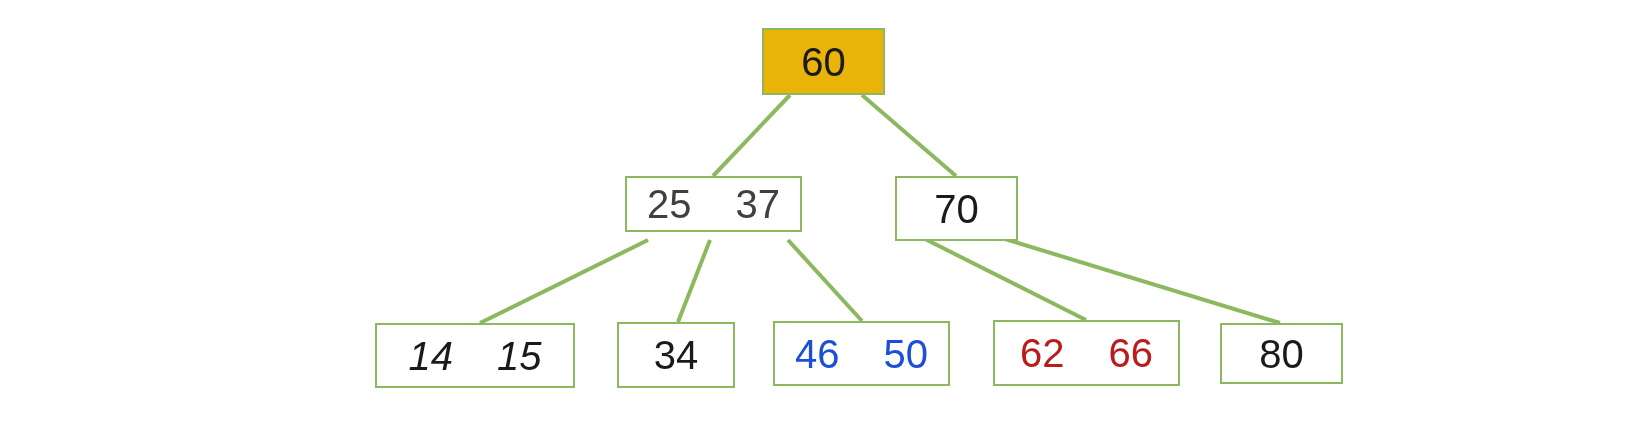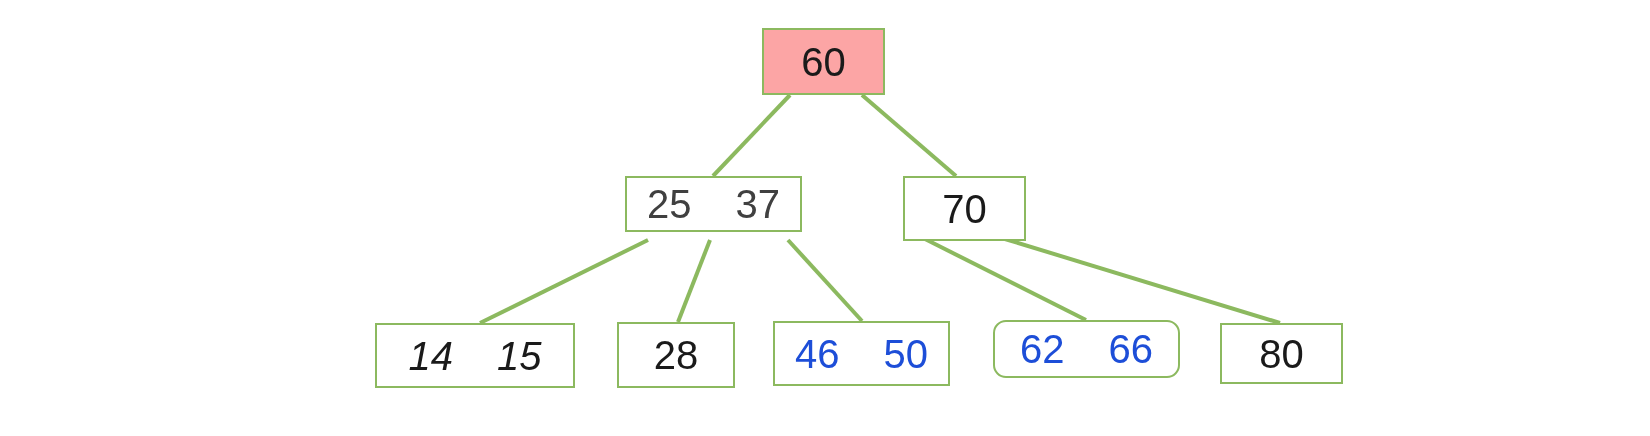--- a/index.html
+++ b/index.html
@@ -55,42 +55,42 @@
   <svg class="edges-svg" viewBox="0 0 1650 436" xmlns="http://www.w3.org/2000/svg">
       <line x1="790" y1="95" x2="713" y2="176" stroke="#8cb95f" stroke-width="4"></line>
       <line x1="862" y1="95" x2="956" y2="176" stroke="#8cb95f" stroke-width="4"></line>
       <line x1="648" y1="240" x2="480" y2="323" stroke="#8cb95f" stroke-width="4"></line>
       <line x1="710" y1="240" x2="678" y2="322" stroke="#8cb95f" stroke-width="4"></line>
       <line x1="788" y1="240" x2="862" y2="321" stroke="#8cb95f" stroke-width="4"></line>
       <line x1="925" y1="239" x2="1086" y2="320" stroke="#8cb95f" stroke-width="4"></line>
       <line x1="1005" y1="239" x2="1280" y2="323" stroke="#8cb95f" stroke-width="4"></line>
     </svg>
   <div class="nodes-layer">
-      <div class="node" style="left: 762px; top: 28px; width: 123px; height: 67px; border-color: rgb(140, 185, 95); background: #fca5a5; color: rgb(26, 26, 26);">
+      <div class="node" style="left: 762px; top: 28px; width: 123px; height: 67px; border-color: rgb(140, 185, 95); background: #eab308; color: rgb(26, 26, 26);">
         <span>60</span>
       </div>
       <div class="node" style="left: 625px; top: 176px; width: 177px; height: 56px; border-color: rgb(140, 185, 95); background: rgb(255, 255, 255); color: #404040;">
         <span>25</span>
         <span>37</span>
       </div>
-      <div class="node" style="left: 895px; top: 176px; width: 123px; height: 65px; border-color: rgb(140, 185, 95); background: rgb(255, 255, 255); color: rgb(26, 26, 26); margin-left: 8px;">
+      <div class="node" style="left: 895px; top: 176px; width: 123px; height: 65px; border-color: rgb(140, 185, 95); background: rgb(255, 255, 255); color: rgb(26, 26, 26);">
         <span>70</span>
       </div>
       <div class="node" style="left: 375px; top: 323px; width: 200px; height: 65px; border-color: rgb(140, 185, 95); background: rgb(255, 255, 255); color: rgb(26, 26, 26); font-style: italic;">
         <span>14</span>
         <span>15</span>
       </div>
       <div class="node" style="left: 617px; top: 322px; width: 118px; height: 66px; border-color: rgb(140, 185, 95); background: rgb(255, 255, 255); color: rgb(26, 26, 26);">
-        <span>28</span>
+        <span>34</span>
       </div>
       <div class="node" style="left: 773px; top: 321px; width: 177px; height: 65px; border-color: rgb(140, 185, 95); background: rgb(255, 255, 255); color: #1d4ed8;">
         <span>46</span>
         <span>50</span>
       </div>
-      <div class="node" style="left: 993px; top: 320px; width: 187px; height: 58px; border-color: rgb(140, 185, 95); background: rgb(255, 255, 255); color: #1d4ed8; border-radius: 13px;">
+      <div class="node" style="left: 993px; top: 320px; width: 187px; height: 66px; border-color: rgb(140, 185, 95); background: rgb(255, 255, 255); color: #b91c1c;">
         <span>62</span>
         <span>66</span>
       </div>
       <div class="node" style="left: 1220px; top: 323px; width: 123px; height: 61px; border-color: rgb(140, 185, 95); background: rgb(255, 255, 255); color: rgb(26, 26, 26);">
         <span>80</span>
       </div>
     </div>
 </div>
 
 </body></html>

